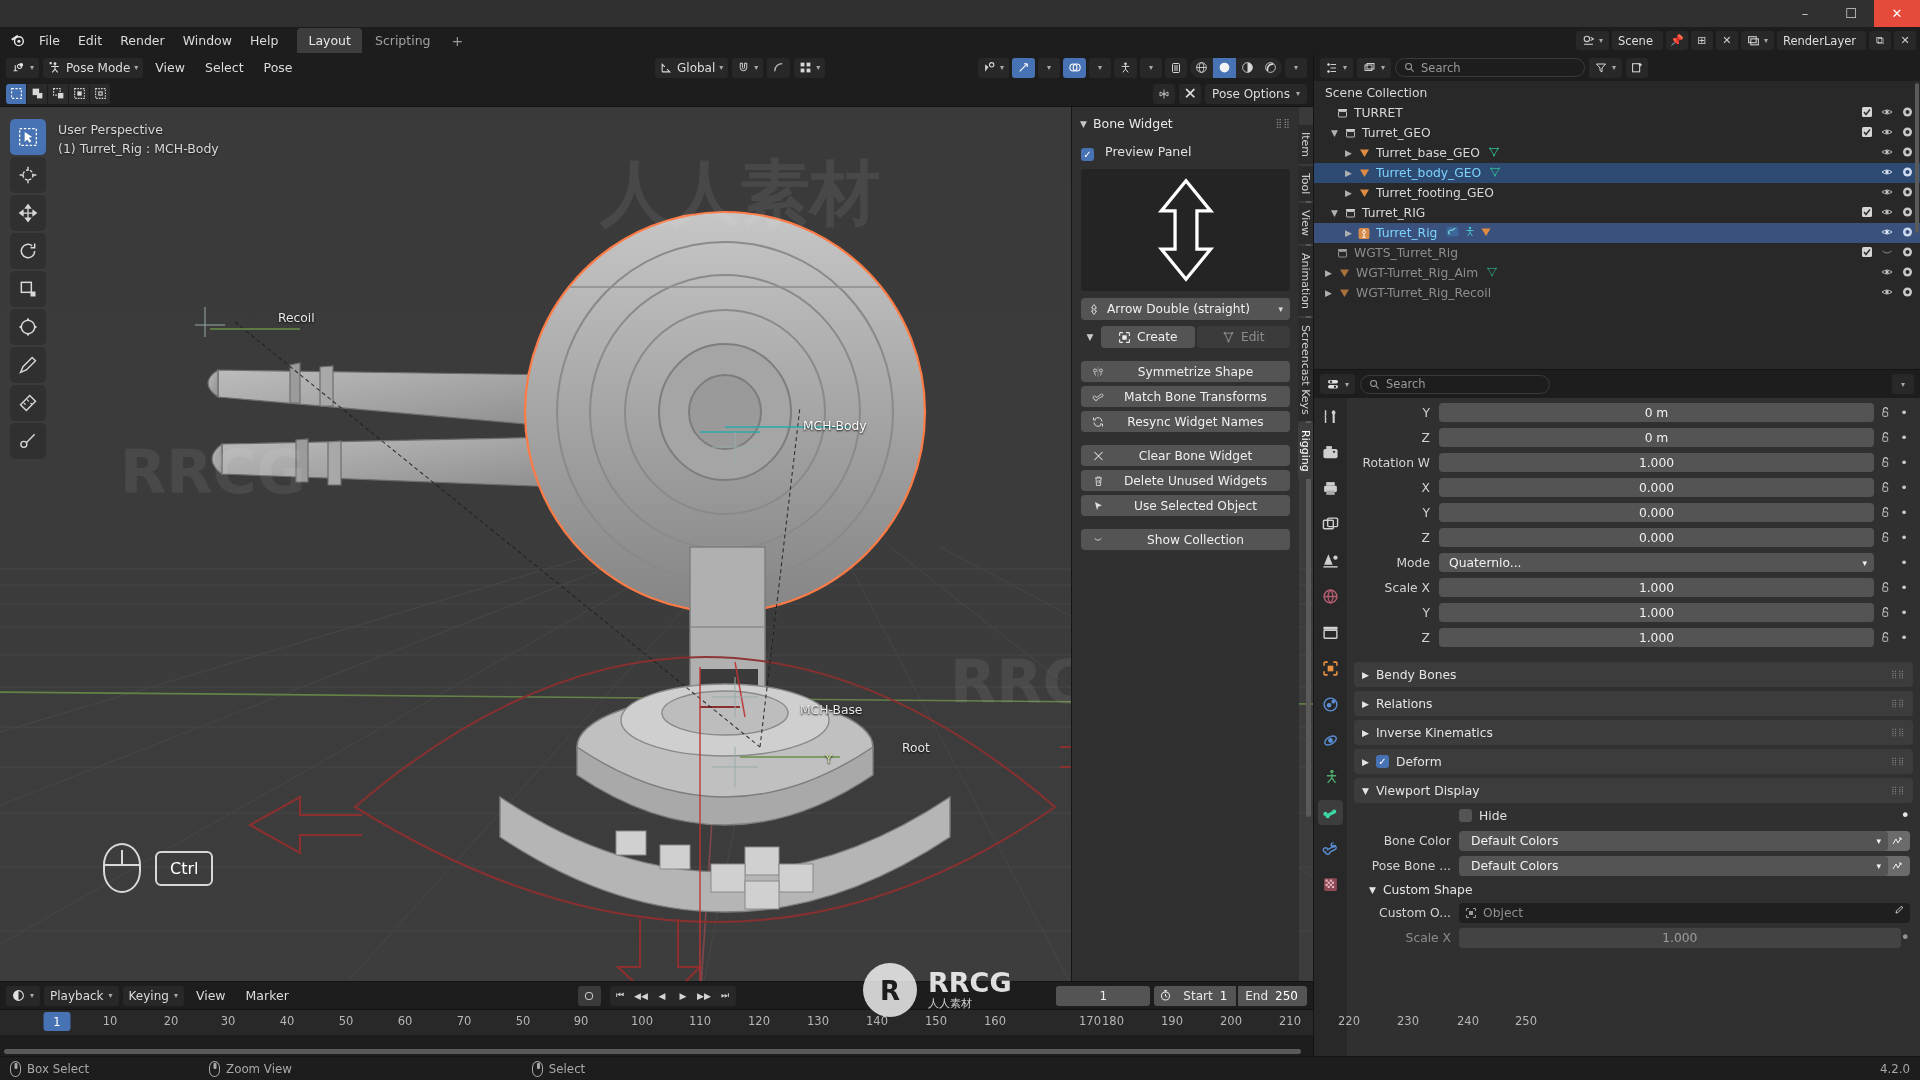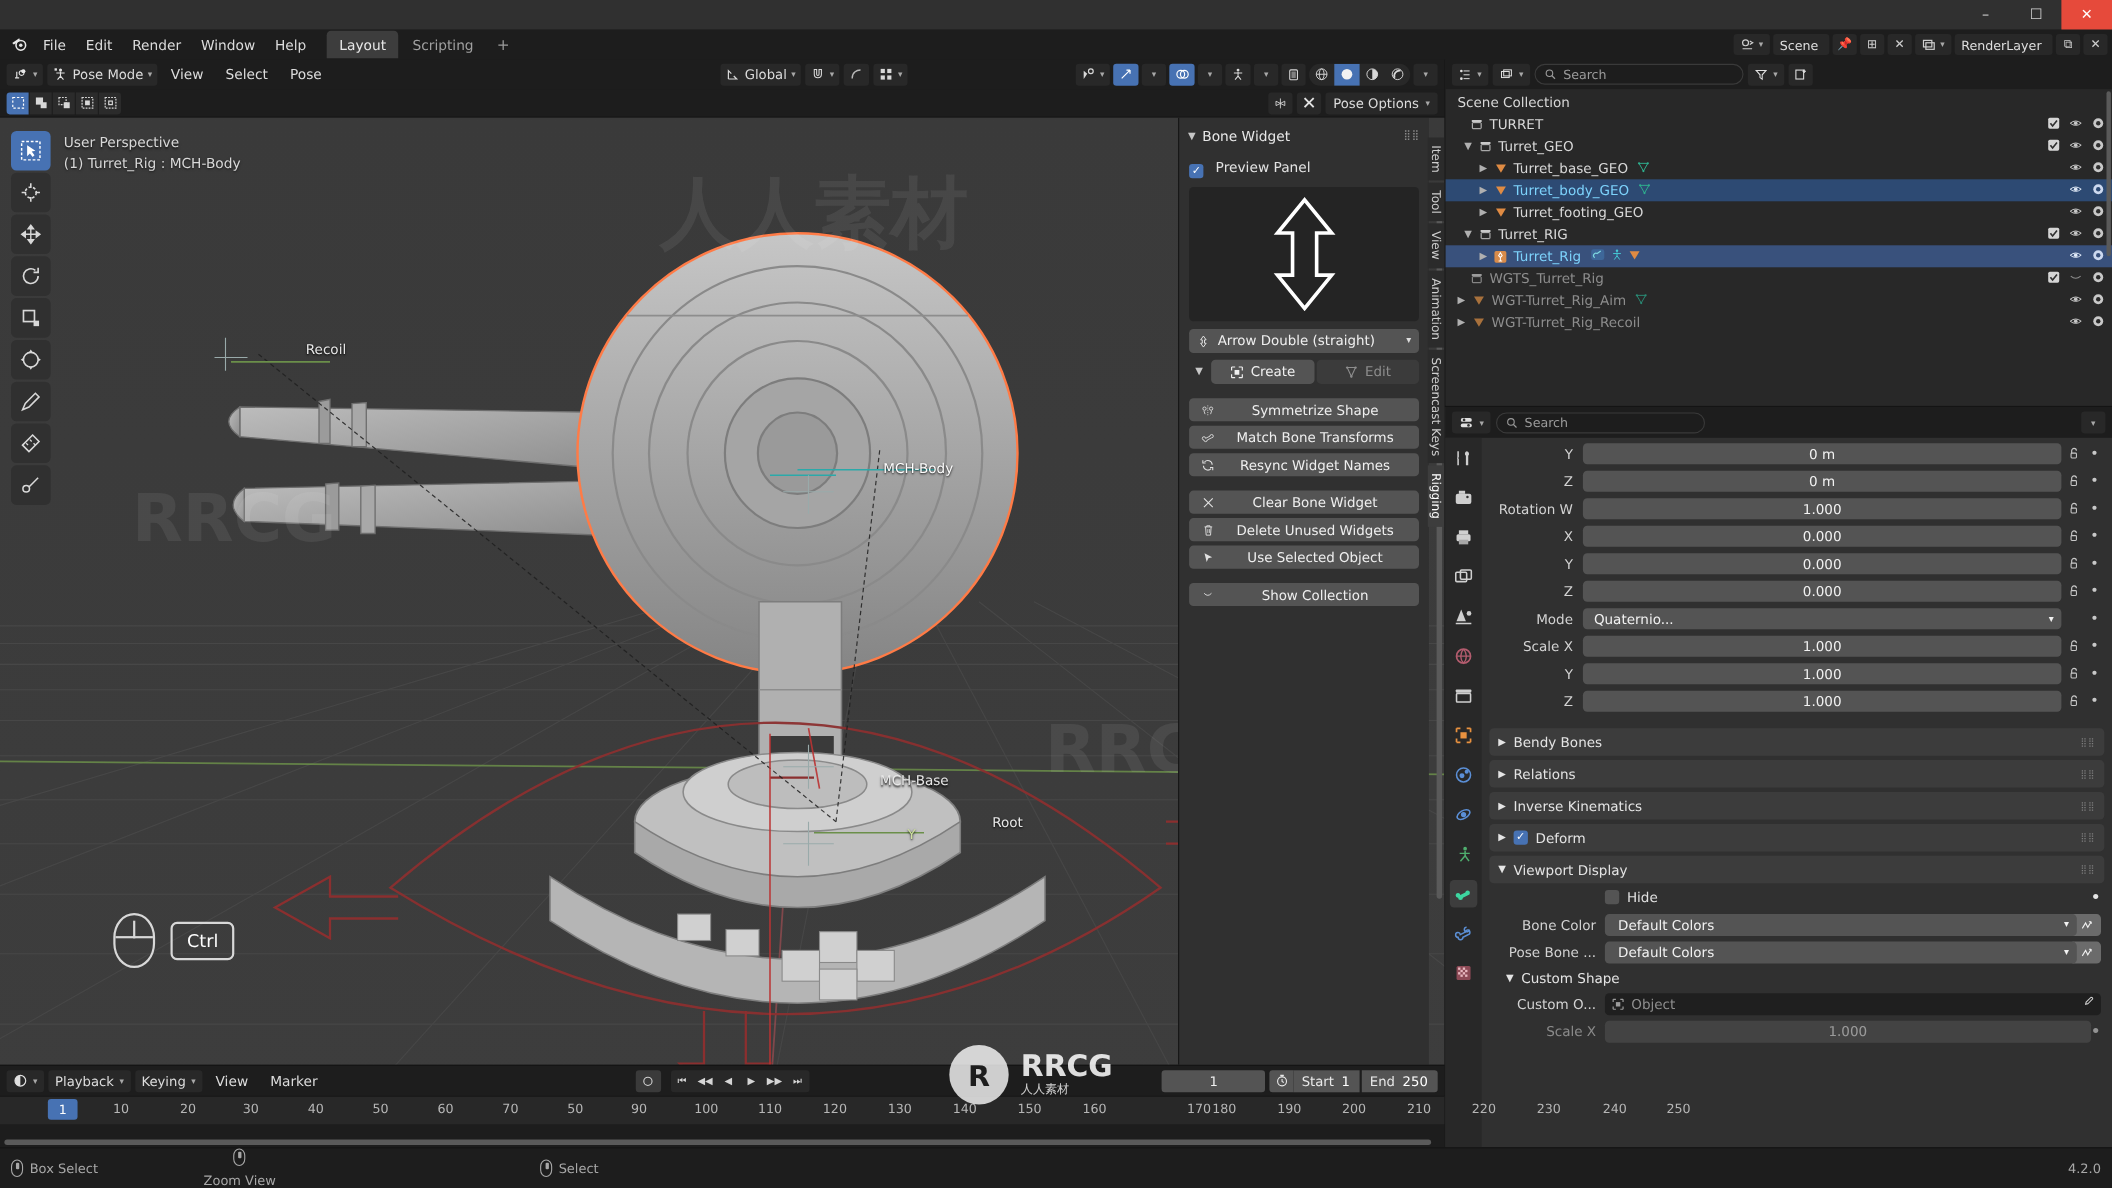--- a/index.html
+++ b/index.html
@@ -1585,21 +1585,21 @@
     </div>
   </div>
 
   <div class="statusbar">
     <div class="sb-item" style="margin-left:2px;">
       <span class="sb-mouse">
           <i></i>
         </span>
       <span>Box Select</span>
     </div>
-    <div class="sb-item" style="margin-left:96px;flex-direction:column;">
+    <div class="sb-item" style="margin-left:120px;">
       <span class="sb-mouse">
           <i style="left:50%;"></i>
         </span>
       <span>Zoom View</span>
     </div>
     <div class="sb-item" style="margin-left:240px;">
       <span class="sb-mouse">
           <i style="left:auto;right:1.5px;transform:none;"></i>
         </span>
       <span>Select</span>

